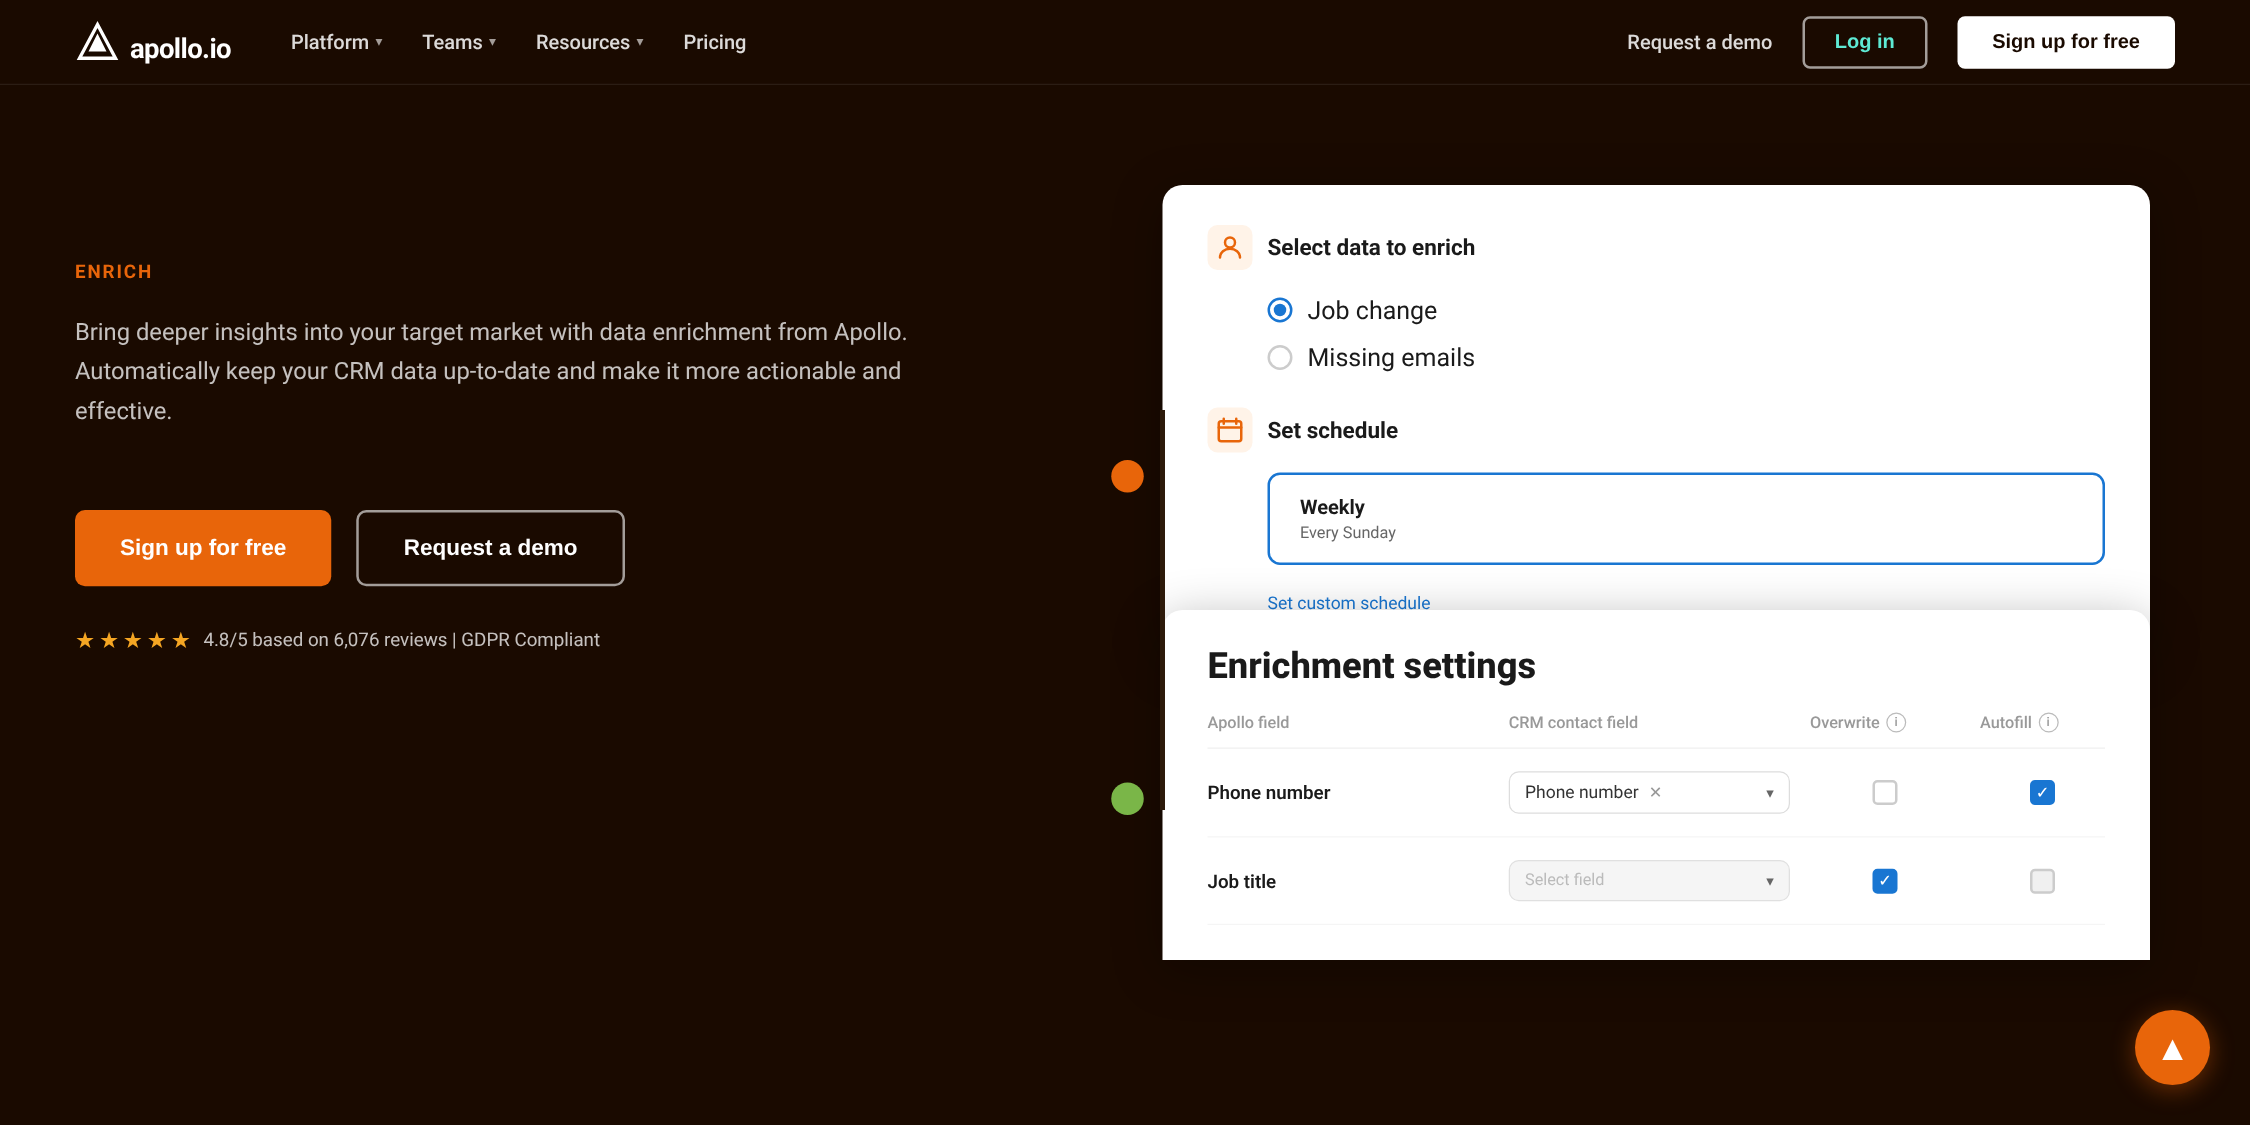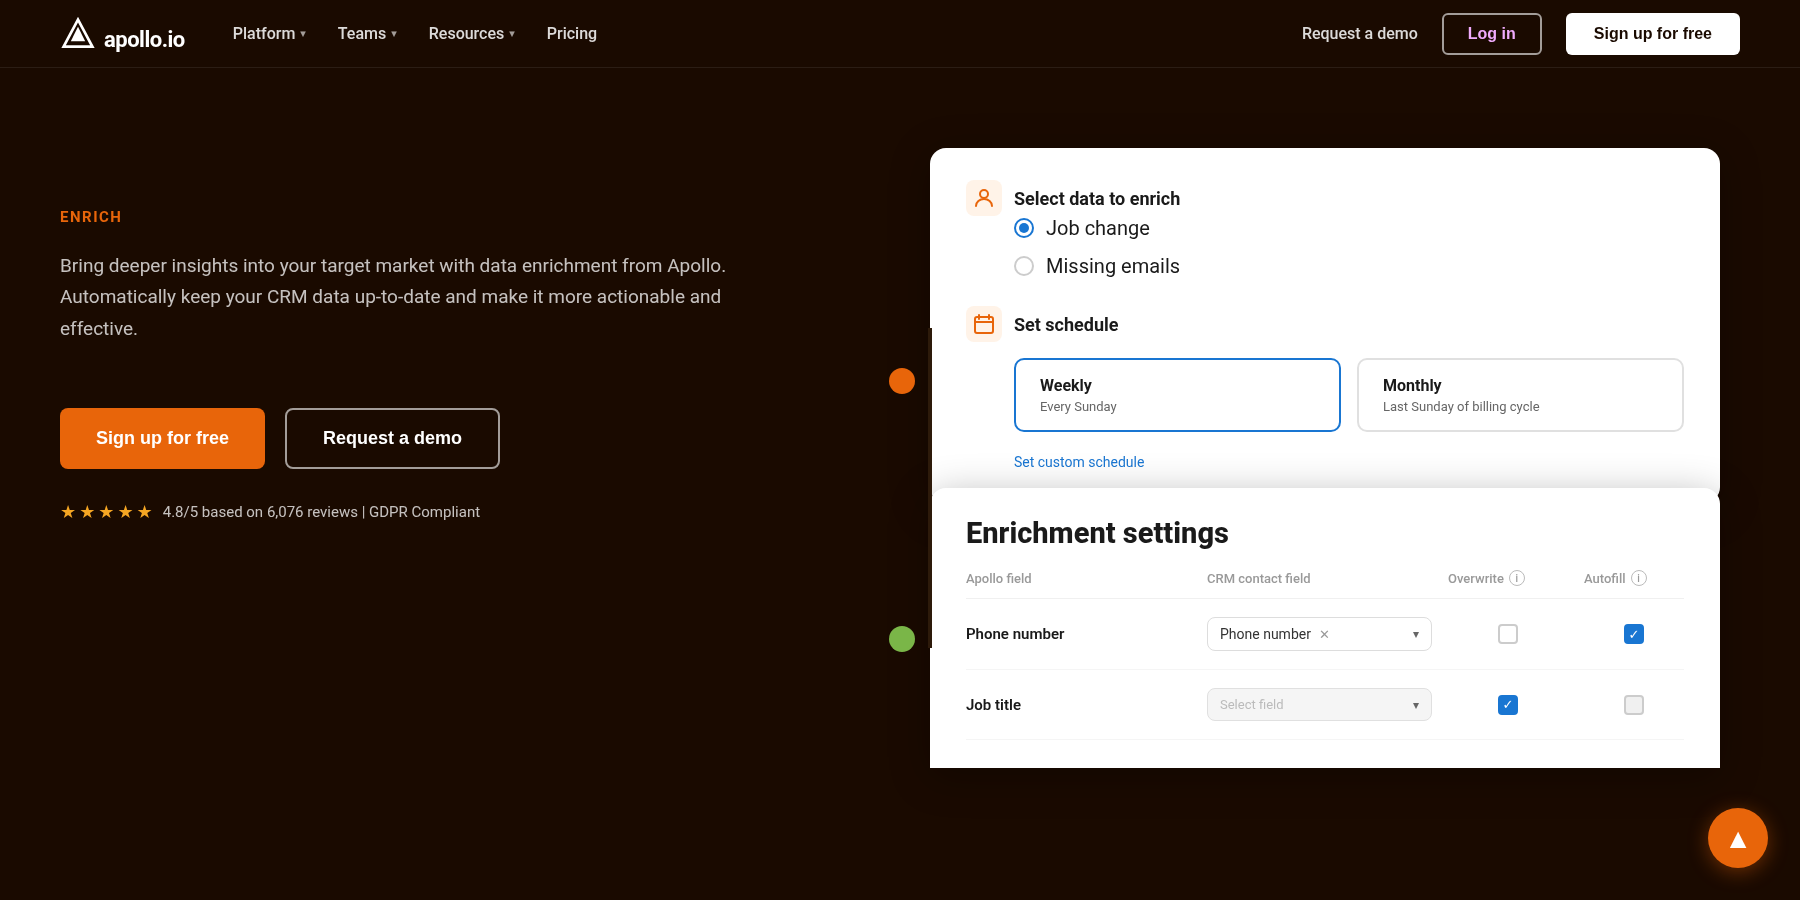--- a/index.html
+++ b/index.html
@@ -67,21 +67,21 @@
     }
     .nav-demo-link {
       color: rgba(255,255,255,0.85);
       font-size: 16px;
       font-weight: 500;
       cursor: pointer;
     }
     .btn-login {
       background: transparent;
       border: 2px solid rgba(255,255,255,0.6);
-      color: #f0abfc;
+      color: #5eead4;
       padding: 10px 24px;
       border-radius: 6px;
       font-size: 16px;
       font-weight: 600;
       cursor: pointer;
     }
     .btn-signup-nav {
       background: #fff;
       border: none;
       color: #1a0a00;
@@ -210,20 +210,21 @@
     .card-enrich {
       top: 0;
       left: 30px;
       right: 0;
       padding: 32px 36px;
     }
     .card-section-header {
       display: flex;
       align-items: center;
       gap: 12px;
+      margin-bottom: 20px;
     }
     .card-section-icon {
       width: 36px;
       height: 36px;
       background: #fff3e8;
       border-radius: 8px;
       display: flex;
       align-items: center;
       justify-content: center;
       font-size: 20px;
@@ -516,24 +517,20 @@
               <path d="M6 2v4M16 2v4M2 9h18" stroke="#e8650a" stroke-width="2" stroke-linecap="round"></path>
             </svg>
           </div>
           <span class="card-section-title">Set schedule</span>
         </div>
         <div class="schedule-options">
           <div class="schedule-card active">
             <div class="schedule-card-title">Weekly</div>
             <div class="schedule-card-sub">Every Sunday</div>
           </div>
-          <div class="schedule-card">
-            <div class="schedule-card-title">Monthly</div>
-            <div class="schedule-card-sub">Last Sunday of billing cycle</div>
-          </div>
         </div>
         <a class="set-custom-link">Set custom schedule</a>
       </div>
     </div>
 
     <div class="card card-settings">
       <h2 class="settings-title">Enrichment settings</h2>
 
       <div class="settings-table-header">
         <span class="settings-col-header">Apollo field</span>

